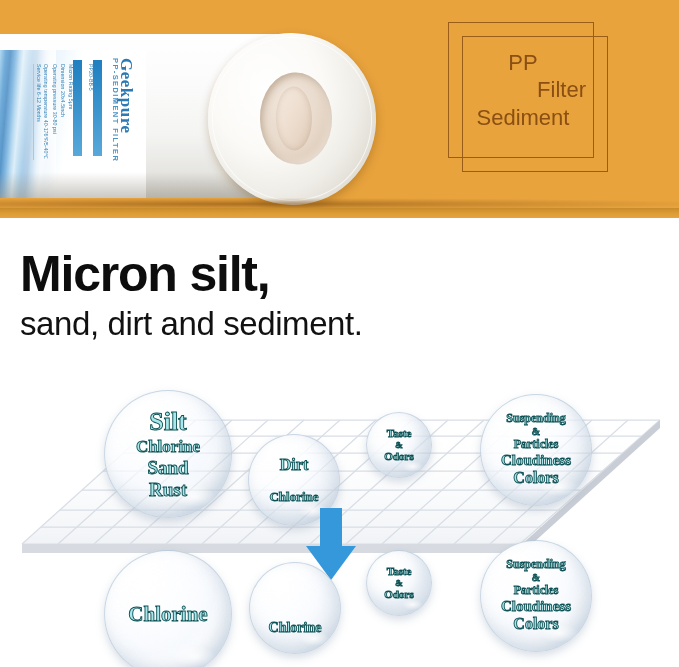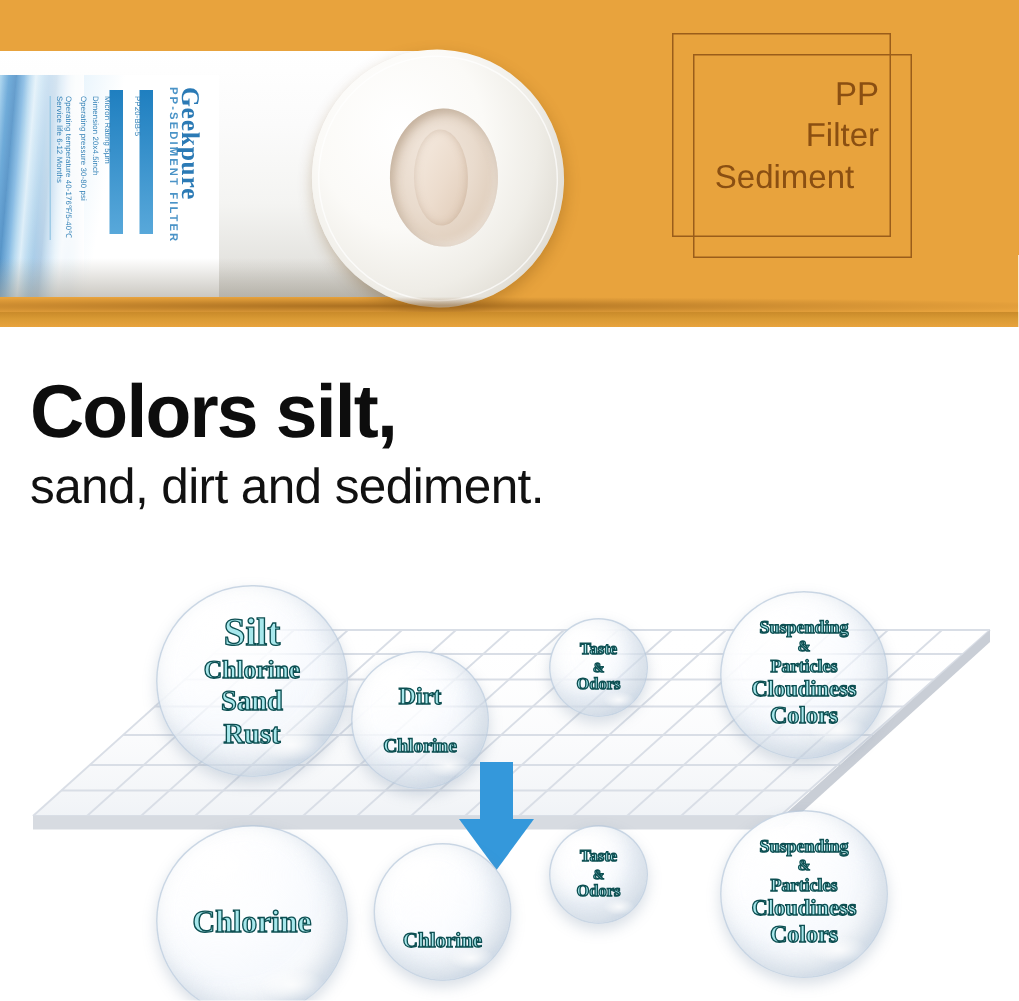--- a/index.html
+++ b/index.html
@@ -124,21 +124,21 @@
   }
   .pp-text {
     position:absolute; left:0; top:0; width:146px; height:136px;
     display:flex; flex-direction:column; justify-content:center;
     padding:4px 8px 4px 12px;
   }
   .pp-line {
     font-size:22px; color:#8a4f12; line-height:1.24;
     font-family:"Liberation Sans", sans-serif;
   }
-  .pp-line.l1 { text-align:right; }
+  .pp-line.l1 { text-align:center; }
   .pp-line.l2 { text-align:center; }
   .pp-line.l3 { text-align:right; }
 
   
   .headline { position:absolute; left:20px; top:248px; width:640px; }
   .headline h1 {
     font-size:50px; font-weight:700; color:#0d0d0d; letter-spacing:-1.2px;
     line-height:1.06; font-family:"Liberation Sans", sans-serif;
   }
   .headline h2 {
@@ -241,21 +241,21 @@
       <div class="pp-line l3">Filter</div>
       <div class="pp-line l2">Sediment</div>
     </div>
   </div>
 
   <div class="banner-shadow"></div>
   <div class="banner-bottom-strip"></div>
 </div>
 
 <div class="headline">
-  <h1>Colors silt,</h1>
+  <h1>Micron silt,</h1>
   <h2>sand, dirt and sediment.</h2>
 </div>
 
 <div class="diagram">
 
   <svg class="mesh" viewBox="0 0 679 160" preserveAspectRatio="none">
     <defs>
       <linearGradient id="meshFill" x1="0" y1="0" x2="0" y2="1">
         <stop offset="0%" stop-color="#ffffff" stop-opacity="0.0"></stop>
         <stop offset="100%" stop-color="#eef1f5" stop-opacity="0.85"></stop>
@@ -296,21 +296,21 @@
     <polygon points="522,132 660,8 660,16 522,141" fill="#c9ced6"></polygon>
   </svg>
 
   <div class="bubble" style="left:104px; top:18px; width:128px; height:128px;">
     <div class="btxt" style="font-size:26px;">Silt</div>
     <div class="btxt" style="font-size:17px;">Chlorine</div>
     <div class="btxt" style="font-size:19px;">Sand</div>
     <div class="btxt" style="font-size:19px;">Rust</div>
   </div>
 
-  <div class="bubble" style="left:234px; top:62px; width:92px; height:92px;">
+  <div class="bubble" style="left:248px; top:62px; width:92px; height:92px;">
     <div class="btxt" style="font-size:16px; margin-bottom:14px;">Dirt</div>
     <div class="btxt" style="font-size:13px;">Chlorine</div>
   </div>
 
   <div class="bubble" style="left:366px; top:40px; width:66px; height:66px;">
     <div class="btxt" style="font-size:11px;">Taste</div>
     <div class="btxt" style="font-size:9px;">&amp;</div>
     <div class="btxt" style="font-size:11px;">Odors</div>
   </div>
 

